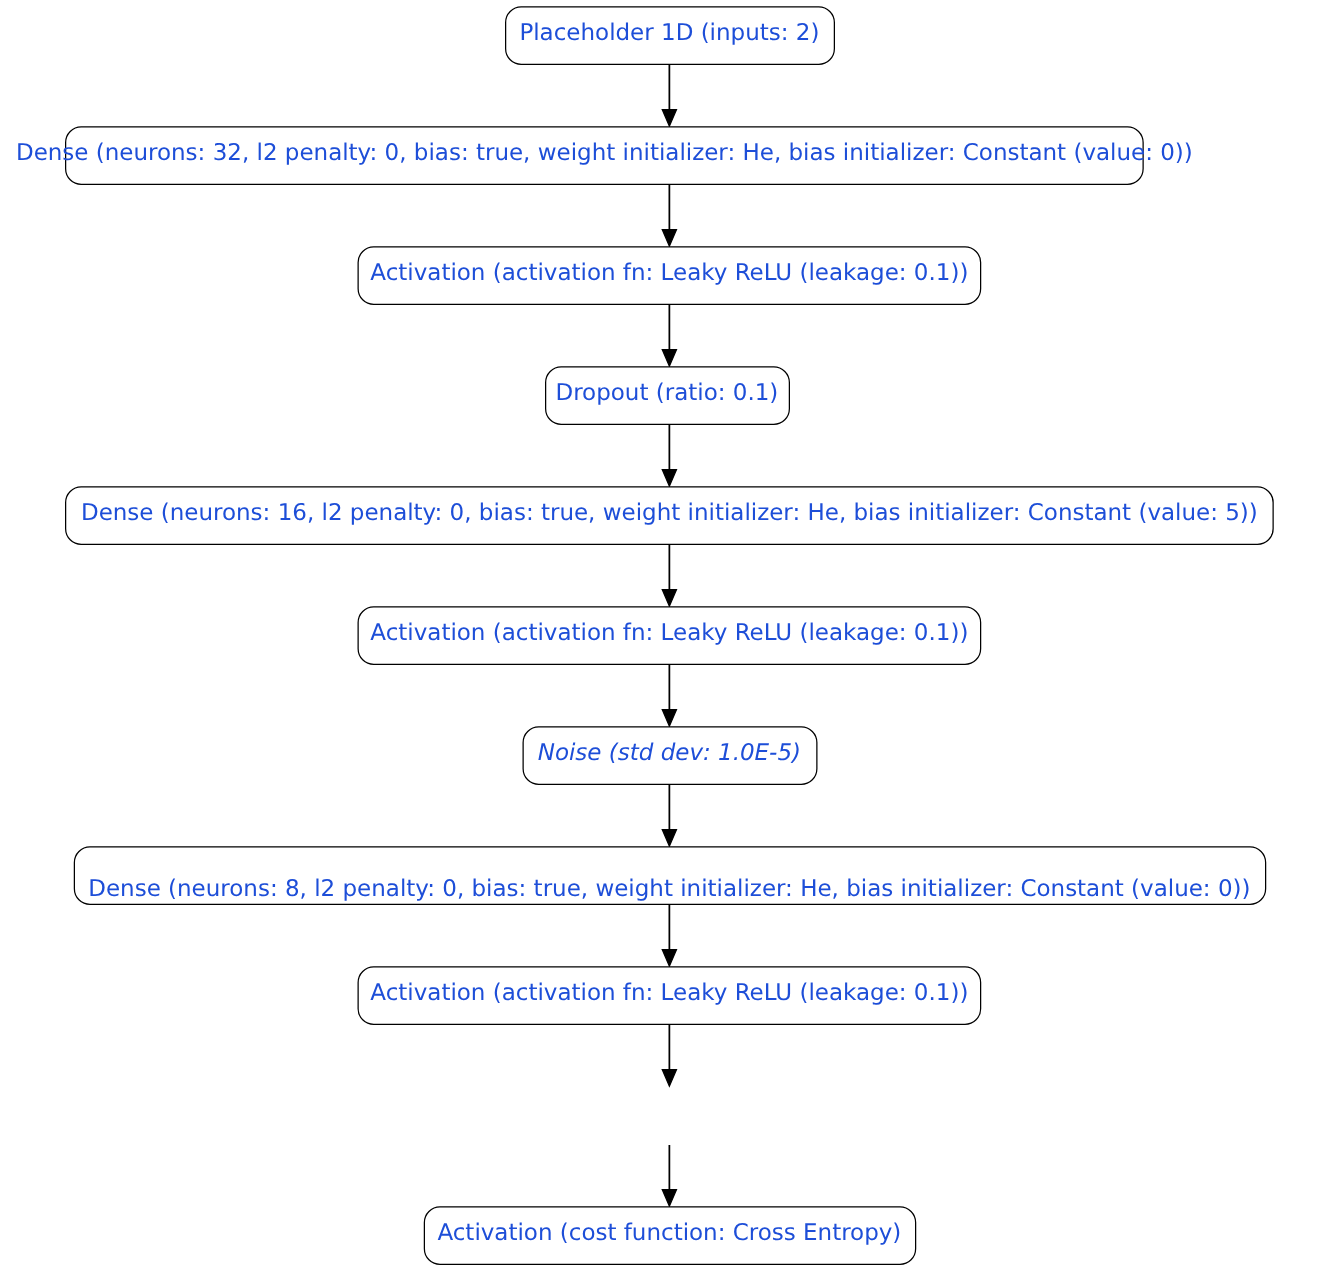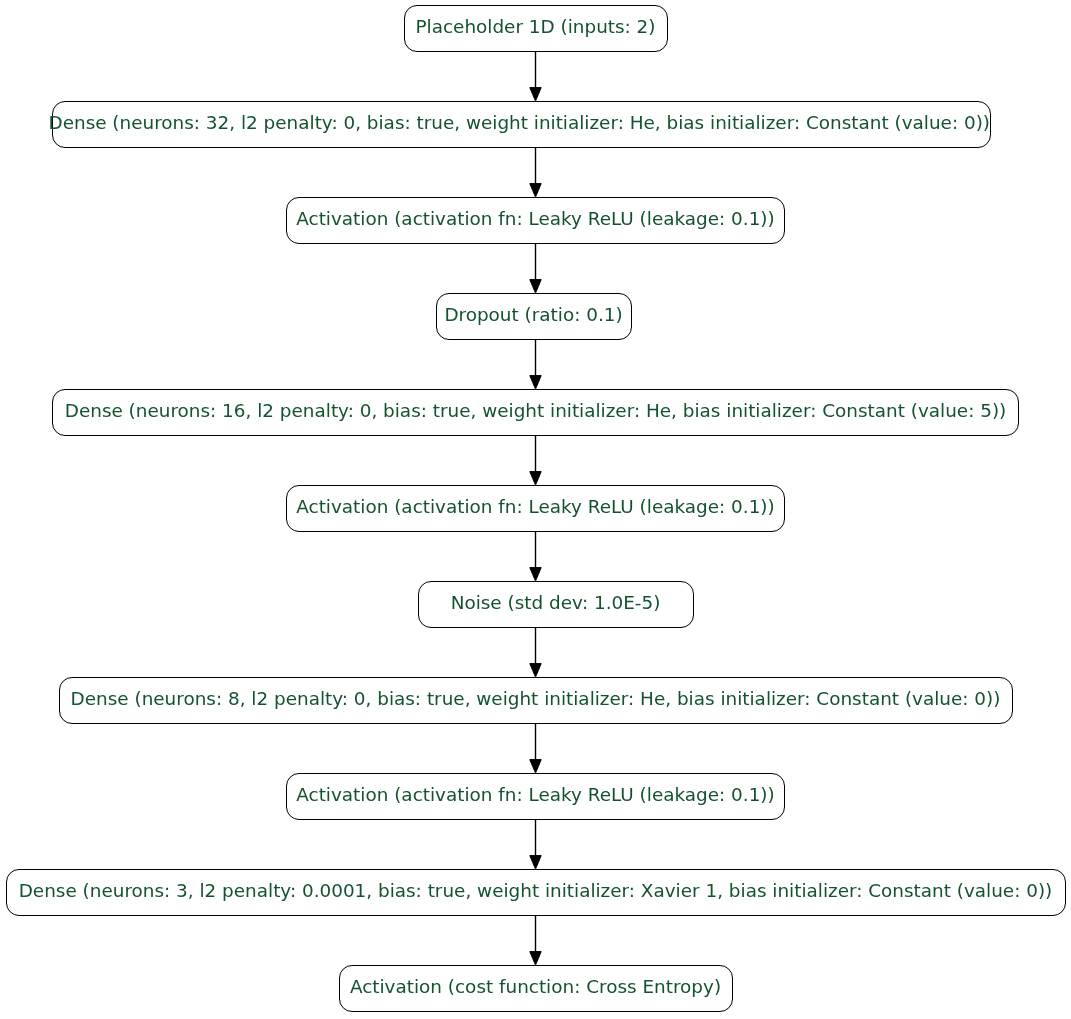--- a/index.html
+++ b/index.html
@@ -16,21 +16,21 @@
     position: absolute;
     box-sizing: border-box;
     border: 1.4px solid #000000;
     border-radius: 13px;
     background: #ffffff;
     display: flex;
     align-items: center;
     justify-content: center;
     font-size: 18.4px;
     line-height: 1;
-    color: #14532d;
+    color: #1d4ed8;
     white-space: nowrap;
   }
   .node .node-label { position: relative; top: -1.2px; }
   .edge-shaft { stroke: #000000; stroke-width: 1.4; }
   .edge-head { fill: #000000; stroke: #000000; stroke-width: 1; }
 </style>
 </head>
 <body>
 
 <div class="canvas">
@@ -72,43 +72,40 @@
         <polygon class="edge-head" points="529.8,855.6 541.2,855.6 535.5,869"></polygon>
       </g>
       <g>
         <line class="edge-shaft" x1="535.5" y1="916" x2="535.5" y2="953.6"></line>
         <polygon class="edge-head" points="529.8,951.6 541.2,951.6 535.5,965"></polygon>
       </g>
     </svg>
 <div class="node" style="left: 403.5px; top: 4.5px; width: 264px; height: 47.5px;">
       <span class="node-label">Placeholder 1D (inputs: 2)</span>
     </div>
-    <div class="node" style="left: 52px; top: 100.5px; width: 939px; height: 47.5px; justify-content: flex-end;">
+    <div class="node" style="left: 52px; top: 100.5px; width: 863px; height: 47.5px;">
       <span class="node-label">Dense (neurons: 32, l2 penalty: 0, bias: true, weight initializer: He, bias initializer: Constant (value: 0))</span>
     </div>
     <div class="node" style="left: 286px; top: 196.5px; width: 499px; height: 47.5px;">
       <span class="node-label">Activation (activation fn: Leaky ReLU (leakage: 0.1))</span>
     </div>
     <div class="node" style="left: 435.5px; top: 292.5px; width: 196px; height: 47.5px;">
       <span class="node-label">Dropout (ratio: 0.1)</span>
     </div>
     <div class="node" style="left: 52px; top: 388.5px; width: 967px; height: 47.5px;">
       <span class="node-label">Dense (neurons: 16, l2 penalty: 0, bias: true, weight initializer: He, bias initializer: Constant (value: 5))</span>
     </div>
     <div class="node" style="left: 286px; top: 484.5px; width: 499px; height: 47.5px;">
       <span class="node-label">Activation (activation fn: Leaky ReLU (leakage: 0.1))</span>
     </div>
-    <div class="node" style="left: 417.5px; top: 580.5px; width: 276px; height: 47.5px;">
+    <div class="node" style="left: 417.5px; top: 580.5px; width: 236px; height: 47.5px; font-style: italic;">
       <span class="node-label">Noise (std dev: 1.0E-5)</span>
     </div>
-    <div class="node" style="left: 58.5px; top: 676.5px; width: 954px; height: 47.5px;">
+    <div class="node" style="left: 58.5px; top: 676.5px; width: 954px; height: 47.5px; align-items: flex-end;">
       <span class="node-label">Dense (neurons: 8, l2 penalty: 0, bias: true, weight initializer: He, bias initializer: Constant (value: 0))</span>
     </div>
     <div class="node" style="left: 286px; top: 772.5px; width: 499px; height: 47.5px;">
       <span class="node-label">Activation (activation fn: Leaky ReLU (leakage: 0.1))</span>
-    </div>
-    <div class="node" style="left: 5.5px; top: 868.5px; width: 1060px; height: 47.5px;">
-      <span class="node-label">Dense (neurons: 3, l2 penalty: 0.0001, bias: true, weight initializer: Xavier 1, bias initializer: Constant (value: 0))</span>
     </div>
     <div class="node" style="left: 338.5px; top: 964.5px; width: 394px; height: 47.5px;">
       <span class="node-label">Activation (cost function: Cross Entropy)</span>
     </div>
   </div>
 
 </body></html>

